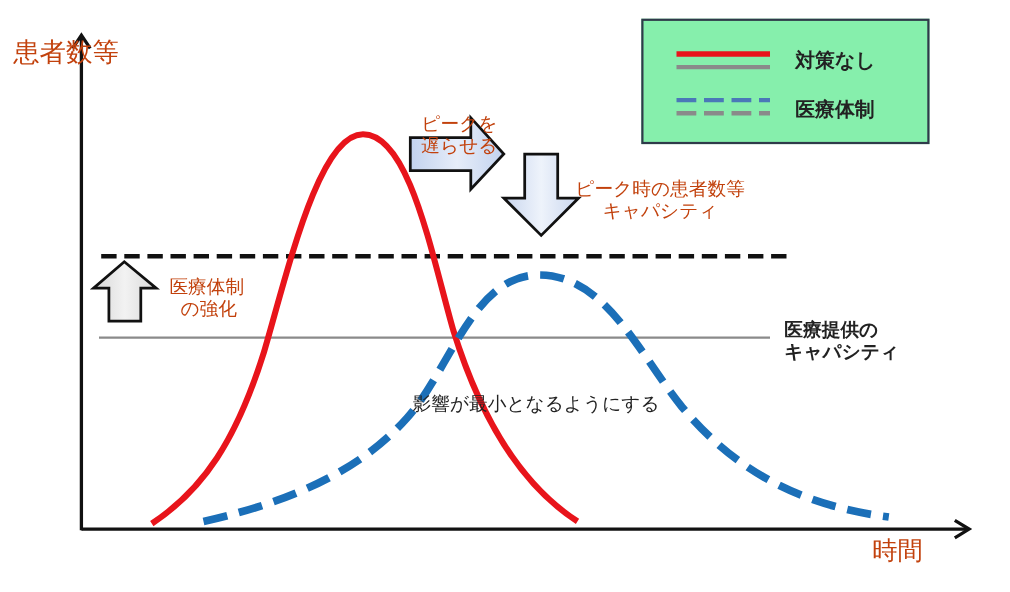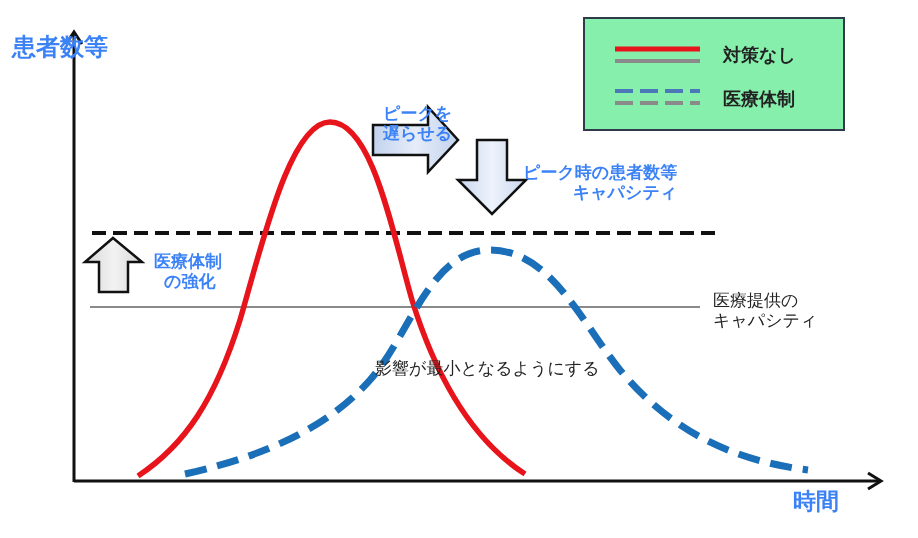--- a/index.html
+++ b/index.html
@@ -1,28 +1,28 @@
 <!DOCTYPE html>
 <html><head>
   <meta charset="utf-8">
   <style>
     html, body { margin: 0; padding: 0; background: #ffffff; }
     body { width: 918px; height: 538px; position: relative; overflow: hidden;
            font-family: "DejaVu Sans", sans-serif; }
     svg.stage { position: absolute; left: 0; top: 0; }
-    .lbl { position: absolute; color: #3b82f6; font-weight: bold; white-space: nowrap; line-height: 1.18; }
+    .lbl { position: absolute; color: #c2410c; font-weight: normal; white-space: nowrap; line-height: 1.18; }
     .yaxis-label { left: 12px; top: 32px; font-size: 24px; width: 28px; line-height: 31px; text-align: center; }
     .xaxis-label { left: 793px; top: 488px; font-size: 23px; }
     .legend-box { position: absolute; left: 583px; top: 17px; width: 262px; height: 114px;
                   border: 2px solid #2f3a4a; background: #86efac; box-sizing: border-box; }
     .legend-text { position: absolute; font-size: 18px; font-weight: bold; color: #222; }
     .t-delay { left: 383px; top: 70px; font-size: 17px; margin-top: 33px; }
-    .t-reduce { left: 523px; top: 162px; font-size: 17px; text-align: right; }
+    .t-reduce { left: 523px; top: 162px; font-size: 17px; text-align: center; }
     .t-strengthen { left: 154px; top: 251px; font-size: 17px; text-align: left; }
-    .t-capacity { left: 713px; top: 290px; font-size: 17px; font-weight: normal; color: #222; }
+    .t-capacity { left: 713px; top: 290px; font-size: 17px; font-weight: bold; color: #222; }
     .t-impact { left: 375px; top: 358px; font-size: 17px; font-weight: normal; color: #222; }
   </style>
 </head>
 <body>
 
 <svg class="stage" width="918" height="538" viewBox="0 0 918 538">
   <defs>
     <linearGradient id="gradH" x1="0" y1="0" x2="1" y2="0">
       <stop offset="0" stop-color="#c2d2ee"></stop>
       <stop offset="0.5" stop-color="#e6edf9"></stop>

